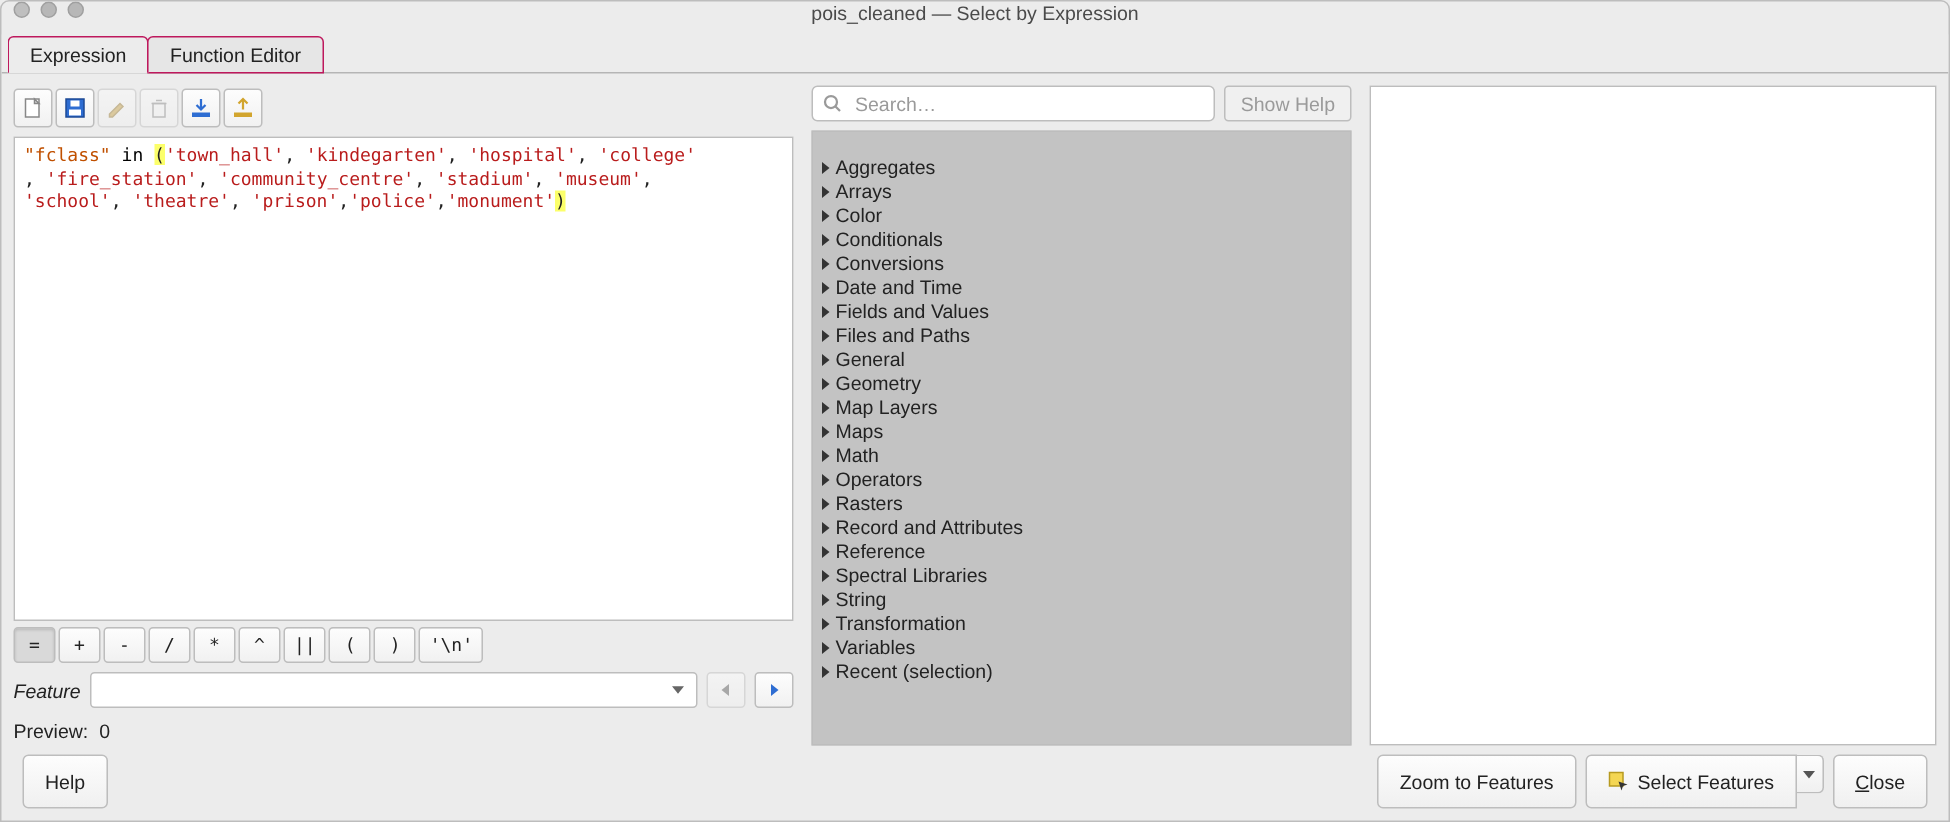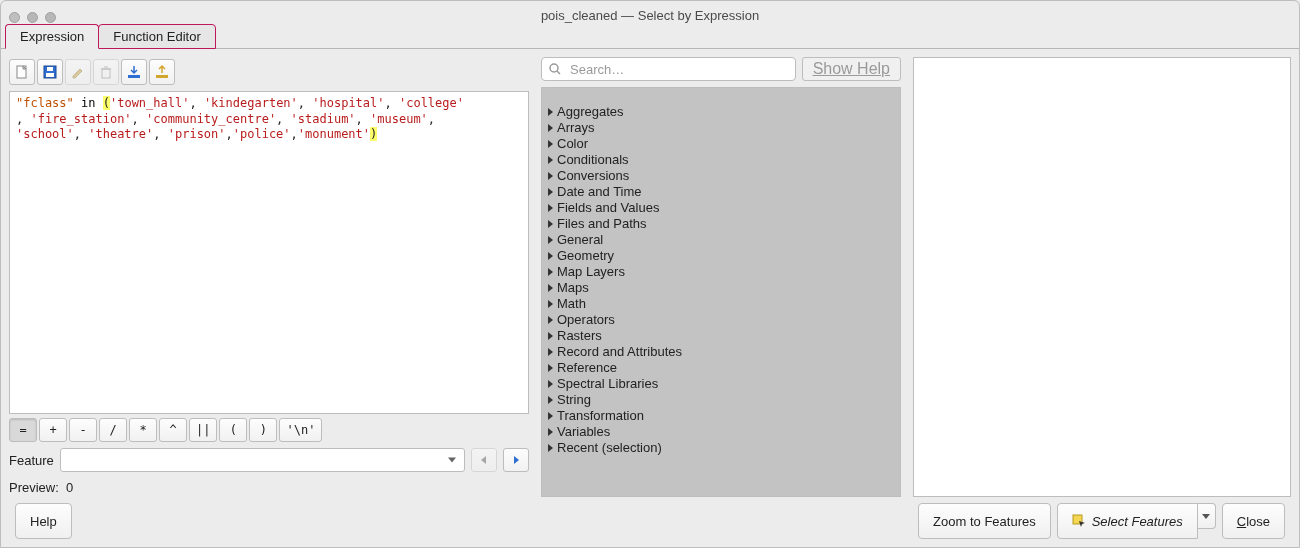--- a/index.html
+++ b/index.html
@@ -16,21 +16,21 @@
     background: #ececec;
     border: 1px solid #bdbdbd;
     border-radius: 6px 6px 0 0;
     display: flex;
     flex-direction: column;
     overflow: hidden;
   }
   .titlebar {
     height: 22px;
     display: flex;
-    align-items: flex-end;
+    align-items: flex-start;
     padding: 0 8px;
     position: relative;
   }
   .traffic {
     display: flex; gap: 7px;
     align-items: center;
   }
   .dot {
     width: 11px; height: 11px; border-radius: 50%;
     background: #b7b7b7;
@@ -138,20 +138,21 @@
   }
   .opbtn.pressed {
     background: #d9d9d9;
     box-shadow: inset 0 1px 2px rgba(0,0,0,0.15);
   }
   .feature-row {
     display: flex;
     align-items: center;
     gap: 6px;
     height: 28px;
+    font-style: italic;
   }
   .feature-select {
     flex: 1;
     height: 24px;
     border: 1px solid #bdbdbd;
     background: #fff;
     border-radius: 3px;
     position: relative;
   }
   .feature-select::after {
@@ -205,23 +206,22 @@
     color: #333;
   }
   .search-box input::placeholder { color: #9a9a9a; }
   .showhelp {
     height: 24px;
     border: 1px solid #bdbdbd;
     border-radius: 3px;
     background: #f0f0f0;
     color: #9a9a9a;
     padding: 0 10px;
-    font-size: 16px;
+    font-size: 13px;
     cursor: default;
-    text-decoration: underline;
   }
   .tree {
     flex: 1;
     border: 1px solid #bdbdbd;
     background: #c3c3c3;
     overflow: auto;
     padding: 16px 0;
   }
   .tree-item {
     display: flex;
@@ -260,21 +260,21 @@
     padding: 0 14px;
     display: flex; align-items: center; justify-content: center;
     font-size: 13px;
     cursor: pointer;
     gap: 6px;
   }
   .btn .under { text-decoration: underline; }
   .splitbtn {
     display: flex;
   }
-  .splitbtn .btn { border-radius: 4px 0 0 4px; font-style: italic; }
+  .splitbtn .btn { border-radius: 4px 0 0 4px; }
   .splitbtn .dropdown {
     width: 18px; height: 26px;
     border: 1px solid #bdbdbd;
     border-left: none;
     background: linear-gradient(#fdfdfd,#f0f0f0);
     border-radius: 0 4px 4px 0;
     display: flex; align-items: center; justify-content: center;
     cursor: pointer;
   }
   .caret-down {

